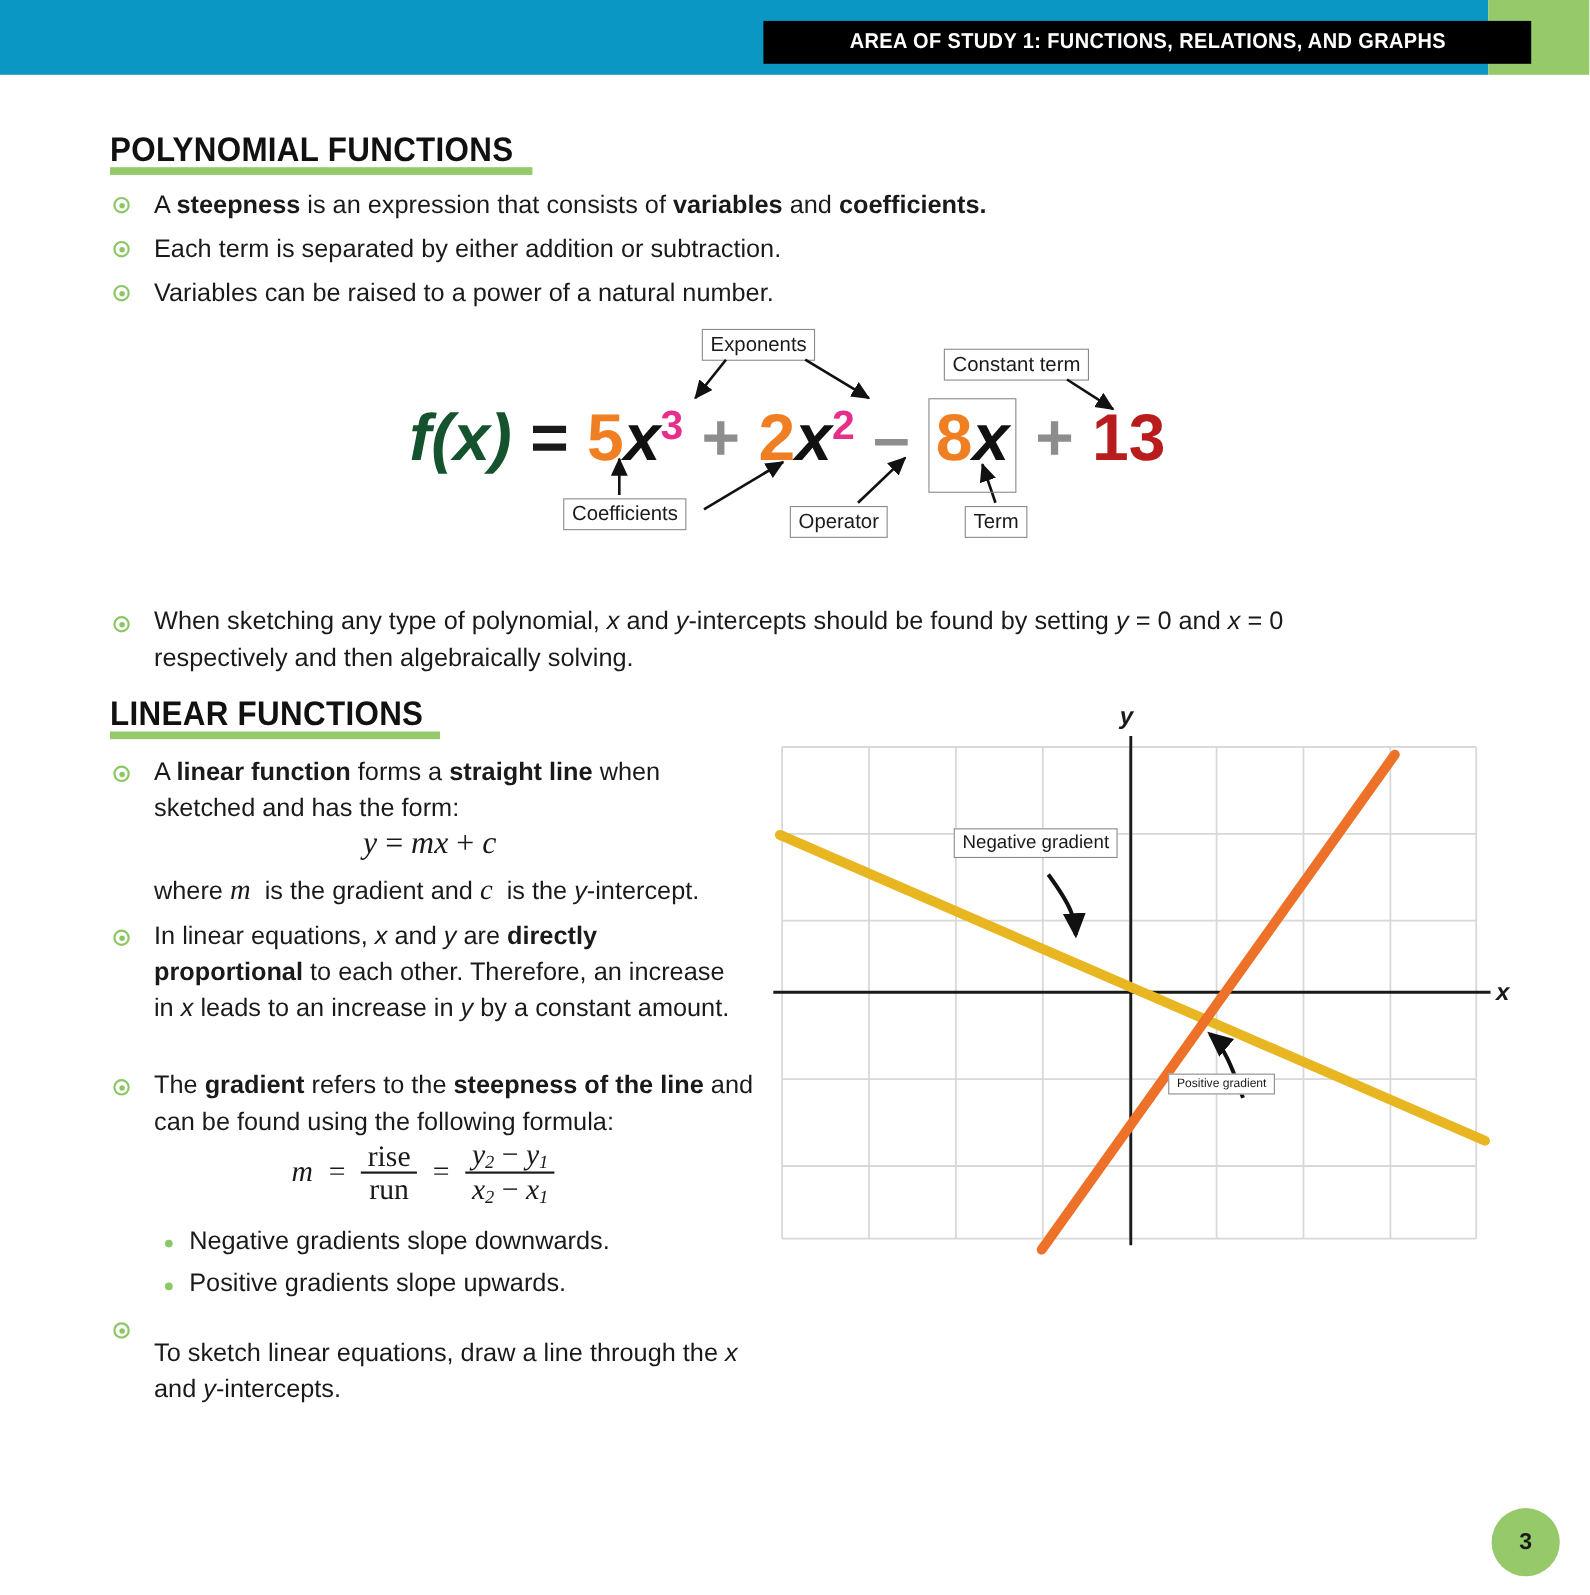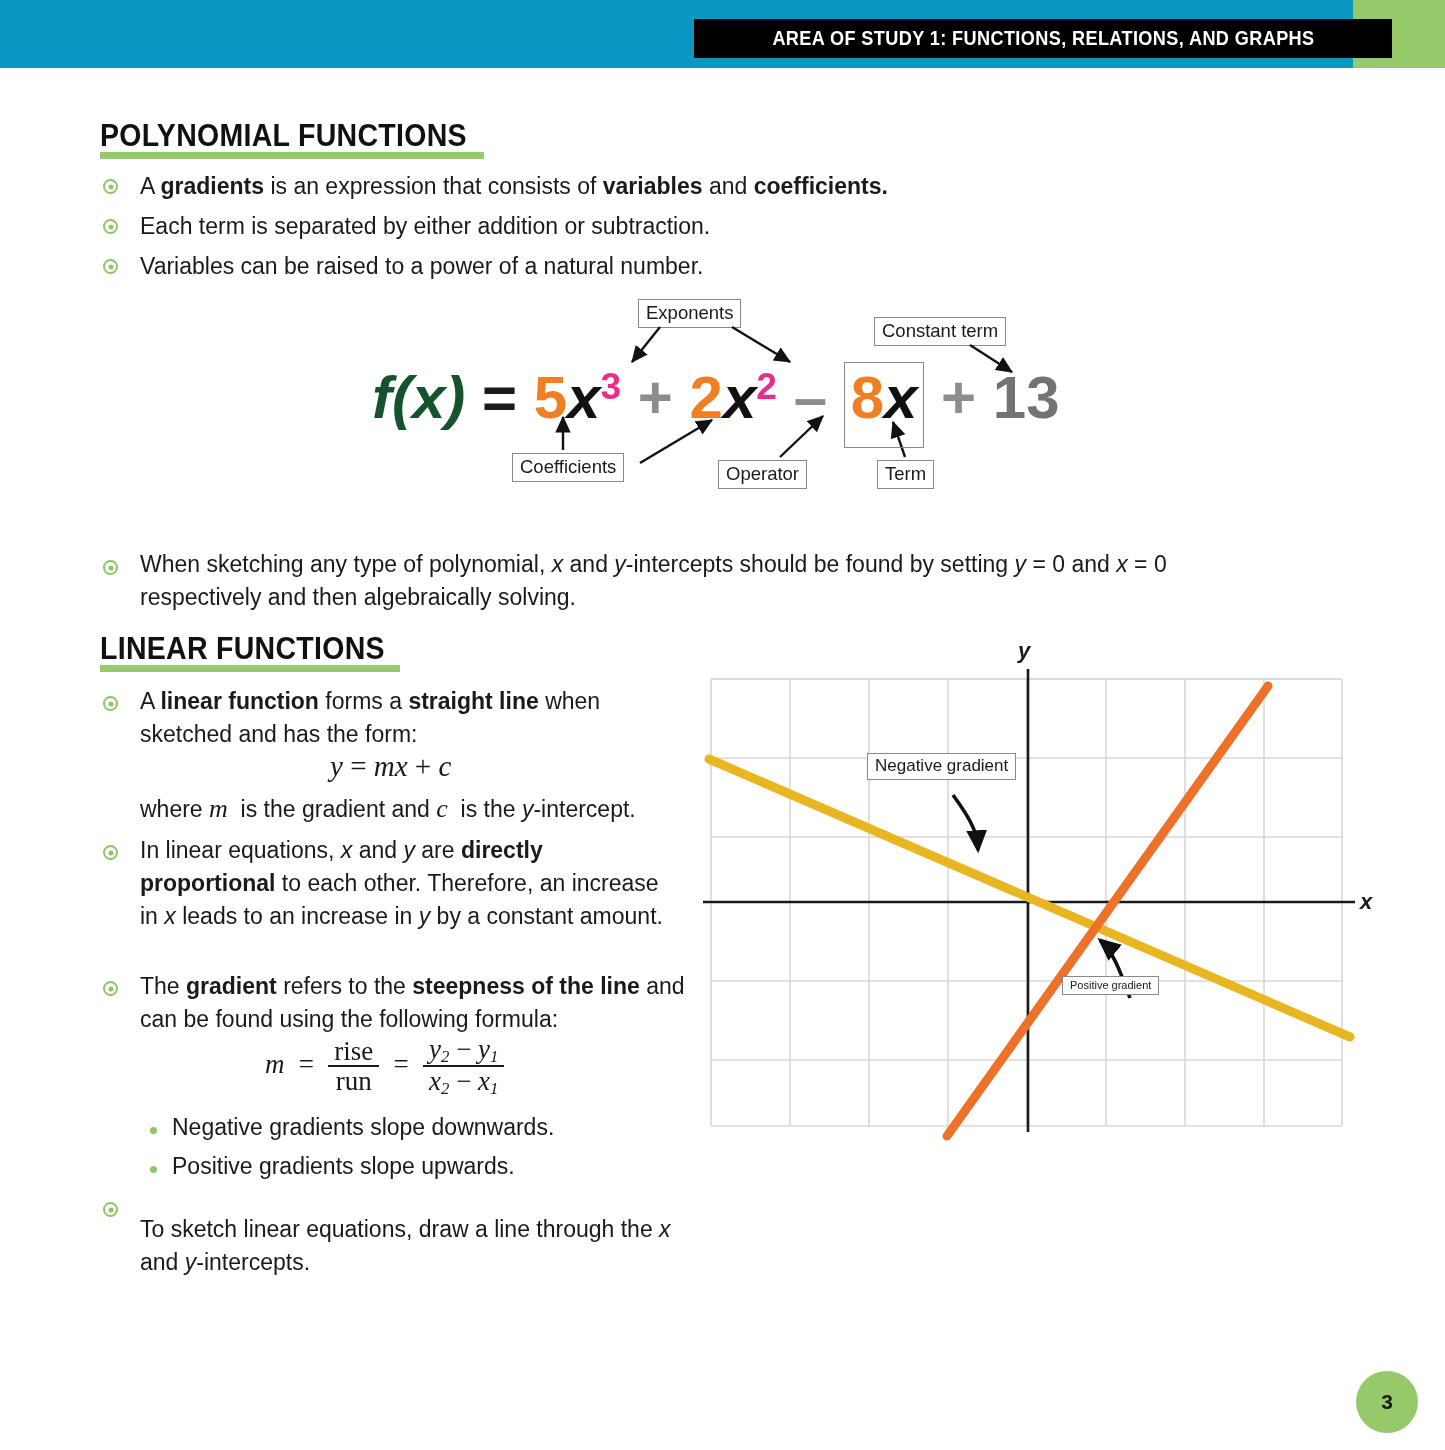--- a/index.html
+++ b/index.html
@@ -51,21 +51,21 @@
   .poly{position:absolute;left:360px;top:290px;width:740px;height:220px;}
   .tagbox{position:absolute;border:1.4px solid #8a8a8a;background:#ffffff;
           font-size:18.5px;color:#1a1a1a;padding:2px 7px 3px 7px;white-space:nowrap;}
   .eq{position:absolute;left:12px;top:78px;white-space:nowrap;
       font-weight:bold;font-size:60px;line-height:1;}
   .eq .fx{font-style:italic;color:#14532d;}
   .eq .co{color:#F07E22;}
   .eq .vr{color:#111;font-style:italic;}
   .eq .ex{color:#E62E8B;font-size:.62em;vertical-align:.52em;}
   .eq .op{color:#8d8d8d;}
-  .eq .cn{color:#737373;}
+  .eq .cn{color:#b91c1c;}
   .eq .termbox{border:1.5px solid #8a8a8a;padding:1px 6px 16px 6px;}
 
   
   .graph{position:absolute;left:700px;top:650px;width:660px;height:500px;}
 
   
   .pagebadge{position:absolute;left:1356px;top:1371px;width:62px;height:62px;border-radius:50%;
              background:#95C96A;display:flex;align-items:center;justify-content:center;
              font-size:21px;font-weight:bold;color:#1a1a1a;}
 </style>
@@ -78,37 +78,37 @@
   <div class="hdr-black">
     <span>AREA OF STUDY 1: FUNCTIONS, RELATIONS, AND GRAPHS</span>
   </div>
 </div>
 
 <div class="sec-h" style="left:100px;top:118px;">POLYNOMIAL FUNCTIONS</div>
 <div class="sec-u" style="left:100px;top:152px;width:384px;"></div>
 
 <div class="bullet" style="left:103px;top:179px;"></div>
 <div class="blk" style="left:140px;top:170px;width:1160px;">
-  A <b>gradients</b> is an expression that consists of <b>variables</b> and <b>coefficients.</b>
+  A <b>steepness</b> is an expression that consists of <b>variables</b> and <b>coefficients.</b>
 </div>
 
 <div class="bullet" style="left:103px;top:219px;"></div>
 <div class="blk" style="left:140px;top:210px;width:1160px;">
   Each term is separated by either addition or subtraction.
 </div>
 
 <div class="bullet" style="left:103px;top:259px;"></div>
 <div class="blk" style="left:140px;top:250px;width:1160px;">
   Variables can be raised to a power of a natural number.
 </div>
 
 <div class="poly">
 
   <div class="tagbox" style="left:278px;top:9px;">Exponents</div>
-  <div class="tagbox" style="left:514px;top:27px;">Constant term</div>
+  <div class="tagbox" style="left:498px;top:27px;">Constant term</div>
   <div class="tagbox" style="left:152px;top:163px;">Coefficients</div>
   <div class="tagbox" style="left:358px;top:170px;">Operator</div>
   <div class="tagbox" style="left:517px;top:170px;">Term</div>
 
   <svg width="740" height="220" style="position:absolute;left:0;top:0;overflow:visible;">
     <defs>
       <marker id="ah" markerWidth="9" markerHeight="9" refX="6.5" refY="3.2" orient="auto" markerUnits="strokeWidth">
         <path d="M0,0 L7,3.2 L0,6.4 z" fill="#111"></path>
       </marker>
     </defs>

